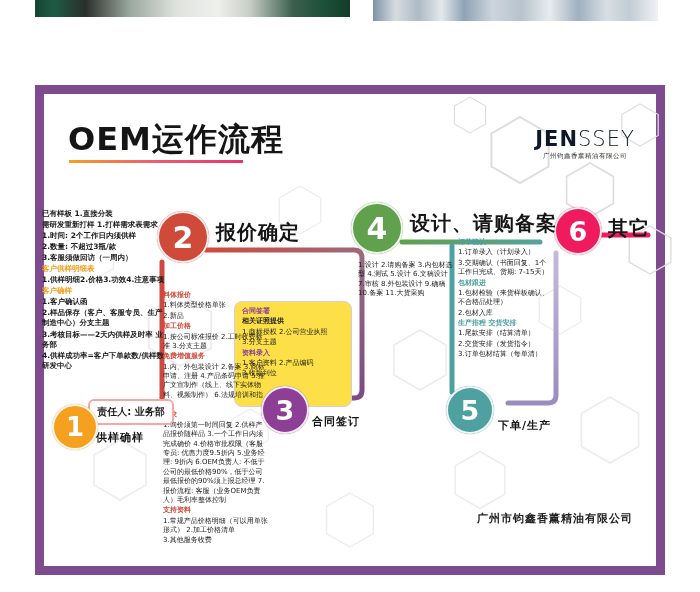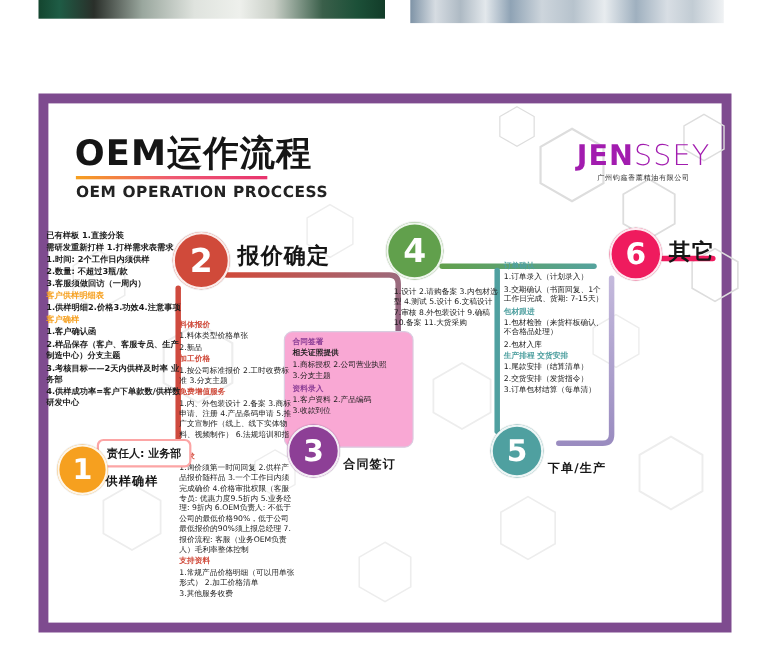--- a/index.html
+++ b/index.html
@@ -18,21 +18,21 @@
           border:9px solid #7e4b8f;background:#ffffff;}
 
   svg.layer{left:0;top:0;width:700px;height:592px;pointer-events:none;}
 
   .main-title{left:68px;top:118px;font-size:32px;font-weight:800;letter-spacing:1px;color:#151515;}
   .title-underline{left:69px;top:160px;width:174px;height:3px;
     background:linear-gradient(90deg,#f6a01f,#ef5a72,#e8336e);}
   .sub-title{left:69px;top:167px;font-size:14px;font-weight:700;letter-spacing:.5px;color:#222;}
 
   .logo{left:515px;top:127px;width:140px;text-align:center;}
-  .logo .brand{font-size:26px;letter-spacing:1px;color:#a21caf;}
+  .logo .brand{font-size:21px;letter-spacing:1px;color:#0f172a;}
   .logo .brand b{font-weight:800;}
   .logo .brand span{font-weight:300;}
   .logo .company{font-size:6.5px;color:#333;margin-top:1px;letter-spacing:.5px;}
 
   
   .circle{border-radius:50%;color:#fff;display:flex;align-items:center;justify-content:center;
           font-weight:800;box-shadow:inset 0 0 0 2px rgba(255,255,255,.9), 0 0 0 1px rgba(0,0,0,.06);
           z-index:5;}
   .c-lg{width:52px;height:52px;font-size:30px;}
   .c-md{width:48px;height:48px;font-size:27px;}
@@ -49,22 +49,22 @@
   .col{font-size:7px;line-height:1.34;letter-spacing:0;color:#1c1c1c;z-index:3;}
   .ln{margin:0 0 1px 0;}
   .k-head{color:var(--hc);font-weight:700;}
   .k-strong{font-weight:700;}
   .col1{left:42px;top:209px;width:124px;font-size:7.5px;font-weight:600;}
   .col2{left:163px;top:291px;width:106px;}
   .col4{left:358px;top:261px;width:98px;}
   .col5{left:458px;top:238px;width:92px;}
   .col6{left:560px;top:265px;width:100px;}
 
-  .box3{left:258px;top:301px;width:118px;height:106px;box-sizing:border-box;
-        border:1.5px solid #d9cce0;border-radius:8px;background:#f9a8d4;padding:5px 4px 4px 7px;z-index:2;}
+  .box3{left:234px;top:301px;width:118px;height:106px;box-sizing:border-box;
+        border:1.5px solid #d9cce0;border-radius:8px;background:#fde047;padding:5px 4px 4px 7px;z-index:2;}
   .box3 .col{position:static;width:104px;}
 
   .footer-company{left:455px;top:511px;width:200px;text-align:center;font-size:11px;font-weight:800;
                   letter-spacing:1px;color:#222;}
 </style>
 </head>
 <body>
 
 <div class="page">
 
@@ -117,21 +117,20 @@
     <path d="M 162 262 L 162 400" stroke="#cf4a3e" stroke-width="5" fill="none" stroke-linecap="round"></path>
     <path d="M 206 250 H 354 Q 362 250 362 258 V 390 Q 362 398 354 398 H 330" stroke="url(#g23)" stroke-width="5" fill="none" stroke-linecap="round"></path>
     <path d="M 402 242 H 540" stroke="url(#g4)" stroke-width="5" fill="none" stroke-linecap="round"></path>
     <path d="M 452 246 V 392" stroke="#4fa0a0" stroke-width="5" fill="none" stroke-linecap="round"></path>
     <path d="M 602 235 H 648" stroke="#ef1b5e" stroke-width="5" fill="none" stroke-linecap="round"></path>
     <path d="M 556 253 V 395 Q 556 403 548 403 H 508" stroke="url(#g65)" stroke-width="5" fill="none" stroke-linecap="round"></path>
   </svg>
 
   <div class="abs main-title">OEM运作流程</div>
   <div class="abs title-underline"></div>
-  <div class="abs sub-title">OEM OPERATION PROCCESS</div>
 
   <div class="abs logo">
     <div class="brand"><b>JEN</b><span>SSEY</span></div>
     <div class="company">广州钧鑫香薰精油有限公司</div>
   </div>
 
   <div class="abs col col1" style="--hc: #f6a01f;">
       <div class="ln k-strong">已有样板 1.直接分装</div>
       <div class="ln k-strong">需研发重新打样 1.打样需求表需求</div>
       <div class="ln k-text">1.时间: 2个工作日内须供样</div>
@@ -174,20 +173,21 @@
         <div class="ln k-text">3.分支主题</div>
         <div class="ln k-head">资料录入</div>
         <div class="ln k-text">1.客户资料 2.产品编码</div>
         <div class="ln k-text">3.收款到位</div>
       </div>
   </div>
   <div class="abs circle c-md" style="left: 261px; top: 386px; background: rgb(141, 63, 150);">3</div>
   <div class="abs step-label" style="left:312px;top:414px;">合同签订</div>
 
   <div class="abs circle c-lg" style="left: 351px; top: 202px; background: rgb(97, 160, 76);">4</div>
+  <div class="abs step-title" style="left:410px;top:210px;">设计、请购备案</div>
   <div class="abs col col4" style="--hc: #61a04c;">
       <div class="ln k-text">1.设计 2.请购备案 3.内包材选型 4.测试 5.设计 6.文稿设计 7.审核 8.外包装设计 9.确稿 10.备案 11.大货采购</div>
     </div>
 
   <div class="abs col col5" style="--hc: #4fa0a0;">
       <div class="ln k-head">订单确认</div>
       <div class="ln k-text">1.订单录入（计划录入）</div>
       <div class="ln k-text">3.交期确认（书面回复、1个工作日完成、货期: 7-15天）</div>
       <div class="ln k-head">包材跟进</div>
       <div class="ln k-text">1.包材检验（来货样板确认、不合格品处理）</div>
@@ -196,14 +196,15 @@
       <div class="ln k-text">1.尾款安排（结算清单）</div>
       <div class="ln k-text">2.交货安排（发货指令）</div>
       <div class="ln k-text">3.订单包材结算（每单清）</div>
     </div>
   <div class="abs circle c-md" style="left: 446px; top: 386px; background: rgb(79, 160, 160);">5</div>
   <div class="abs step-label" style="left:498px;top:418px;">下单/生产</div>
 
   <div class="abs circle c-md" style="left: 554px; top: 207px; background: rgb(239, 27, 94);">6</div>
   <div class="abs step-title" style="left:608px;top:215px;">其它</div>
 
+  <div class="abs footer-company">广州市钧鑫香薰精油有限公司</div>
 
 </div>
 
 </body></html>

